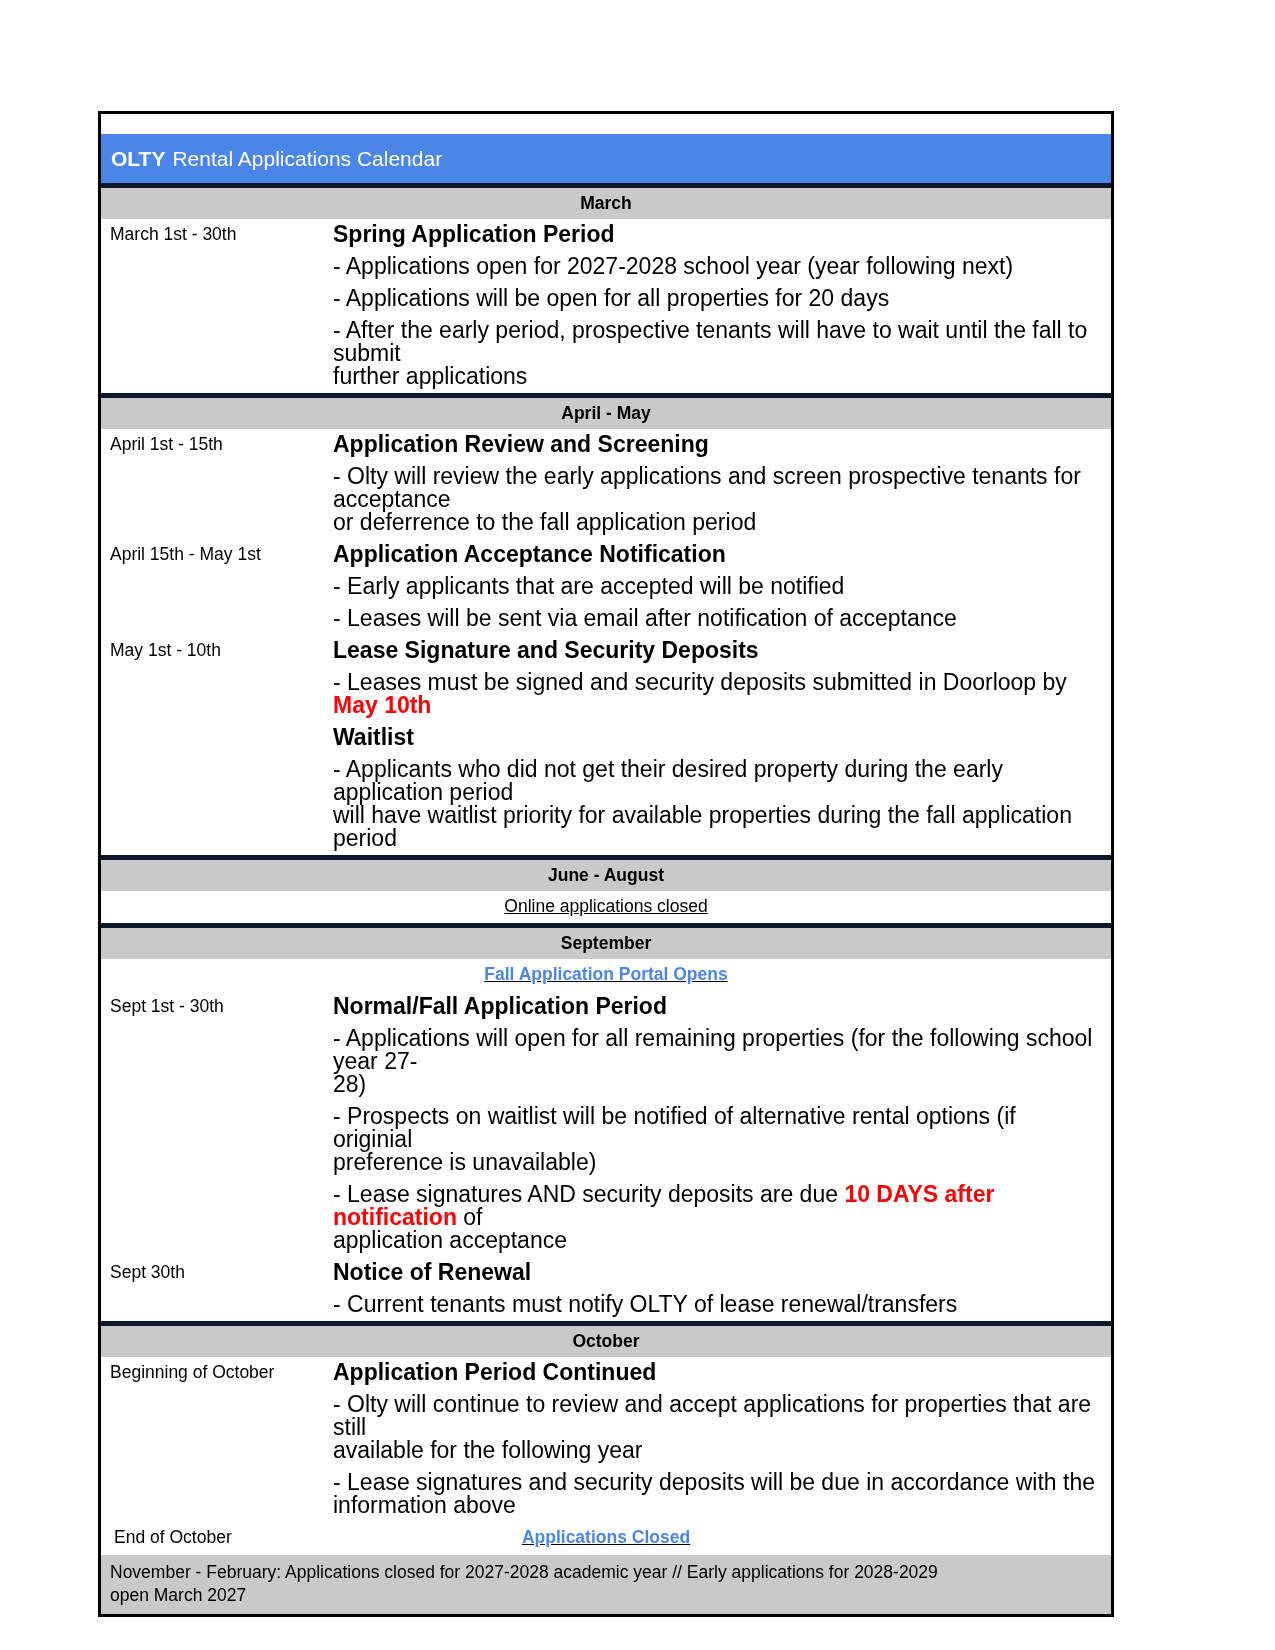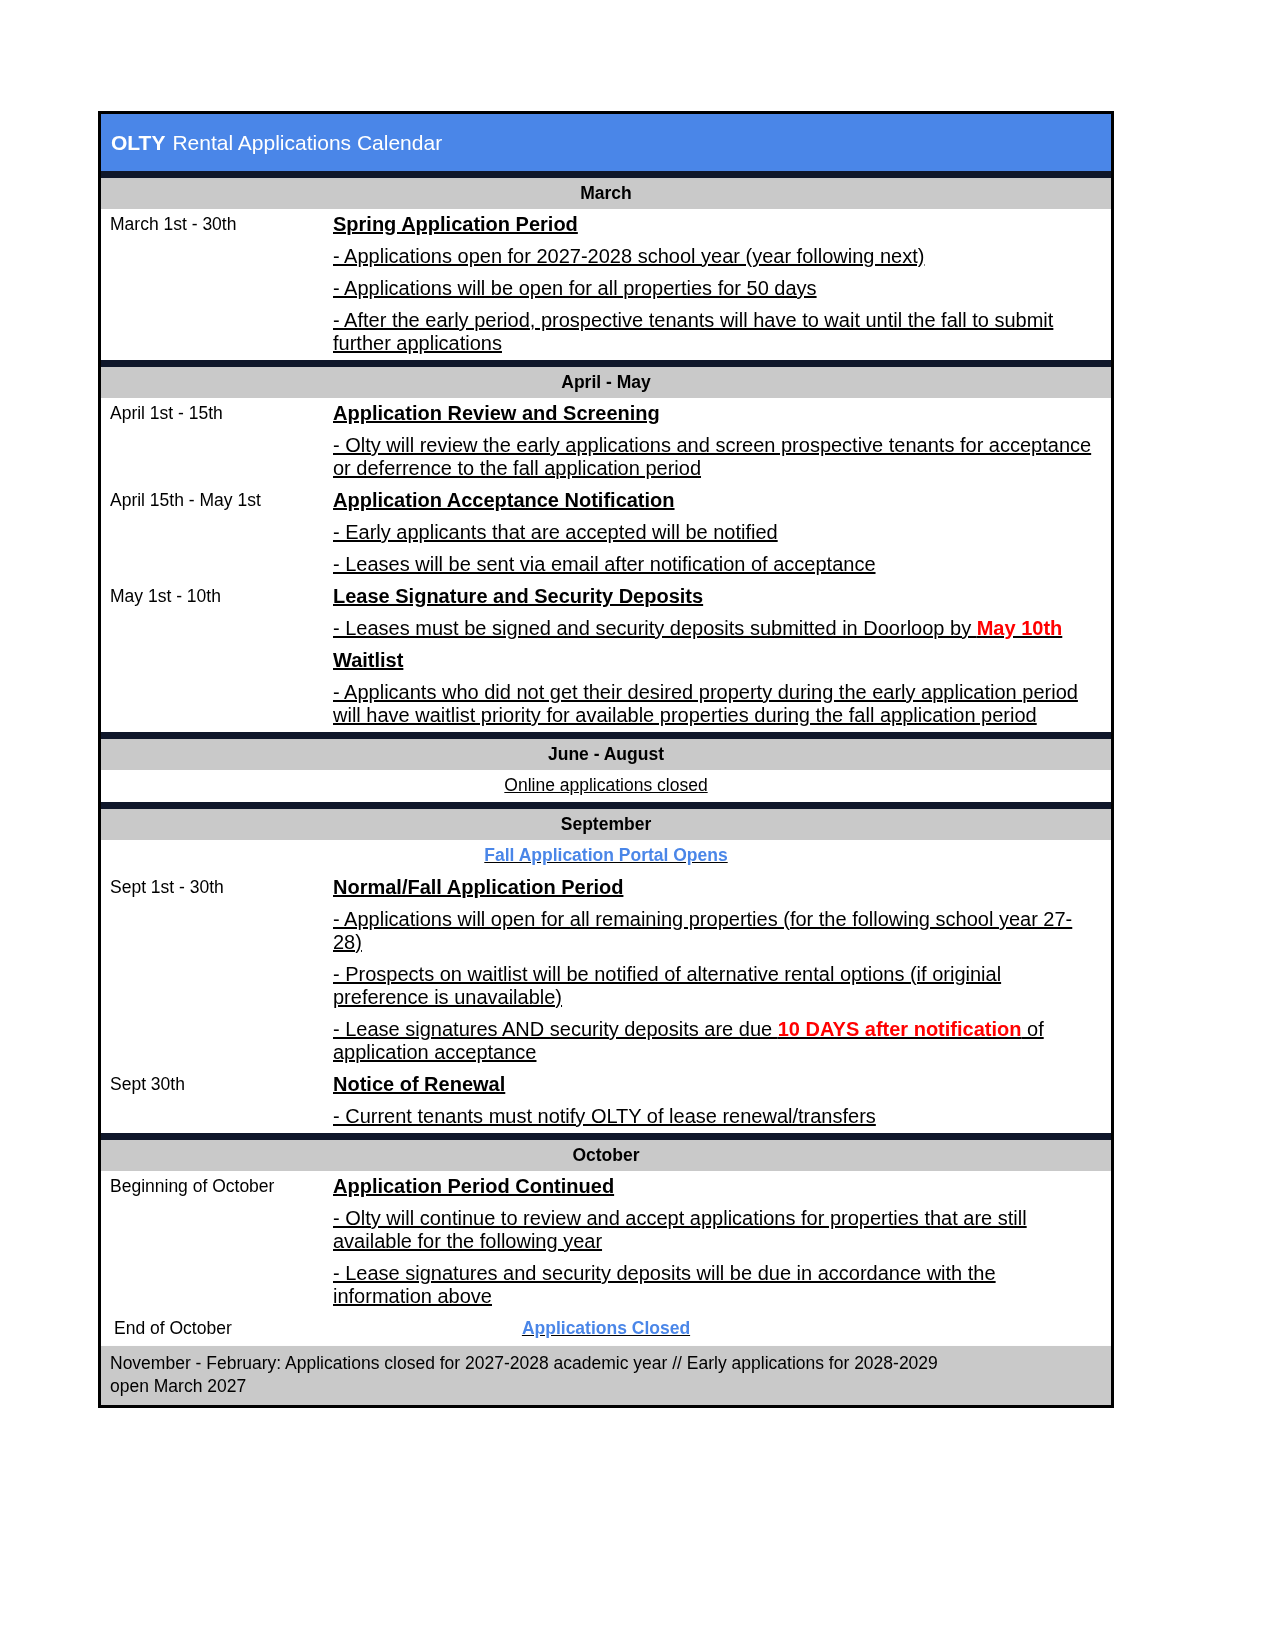--- a/index.html
+++ b/index.html
@@ -12,54 +12,54 @@
   }
   .cal-table {
     position:absolute;
     left:98px; top:111px;
     width:1010px;
     border:3px solid #000;
     background:#fff;
     box-sizing:content-box;
   }
   .title-bar {
-    height:57px;
+    height:49px;
     background:var(--header-blue,#4a86e8);
     color:#fff;
     font-size:21px;
     display:flex;
     align-items:center;
     padding-left:10px;
+    margin-top:20px;
   }
   .title-bar .brand { font-weight:bold; }
   .title-bar .title-rest { margin-left:7px; }
   .sec-bar {
     height:31px;
     line-height:31px;
     background:var(--section-gray,#c9c9c9);
     font-weight:bold;
     font-size:17.5px;
     text-align:center;
-    border-top:7px solid #0f172a;
+    border-top:5px solid #0f172a;
   }
   .row { display:flex;justify-content:flex-end; }
   .date {
     flex:0 0 232px;
     width:232px;
     box-sizing:border-box;
     padding:4px 4px 5px 9px;
     font-size:17.5px;
     line-height:23px;
   }
   .content {
     flex:1;
     padding:4px 12px 5px 0;
-    font-size:20px;
-    line-height:23px;
-    text-decoration:underline;
+    font-size:23px;
+    line-height:23px;
   }
   p { margin:0; white-space:pre-wrap; }
   .evt-title { font-weight:bold; }
   .hl { color:var(--alert-red,#ff0000); font-weight:bold; }
   .center-row {
     position:relative;
     text-align:center;
     padding:4px 0 5px;
     font-size:17.5px;
     line-height:23px;
@@ -103,21 +103,21 @@
   </div>
   <div class="row">
     <div class="date"></div>
     <div class="content">
       <p class="para">- Applications open for 2027-2028 school year (year following next)</p>
     </div>
   </div>
   <div class="row">
     <div class="date"></div>
     <div class="content">
-      <p class="para">- Applications will be open for all properties for 50 days</p>
+      <p class="para">- Applications will be open for all properties for 20 days</p>
     </div>
   </div>
   <div class="row">
     <div class="date"></div>
     <div class="content">
       <p class="para">- After the early period, prospective tenants will have to wait until the fall to submit
 further applications</p>
     </div>
   </div>
 

